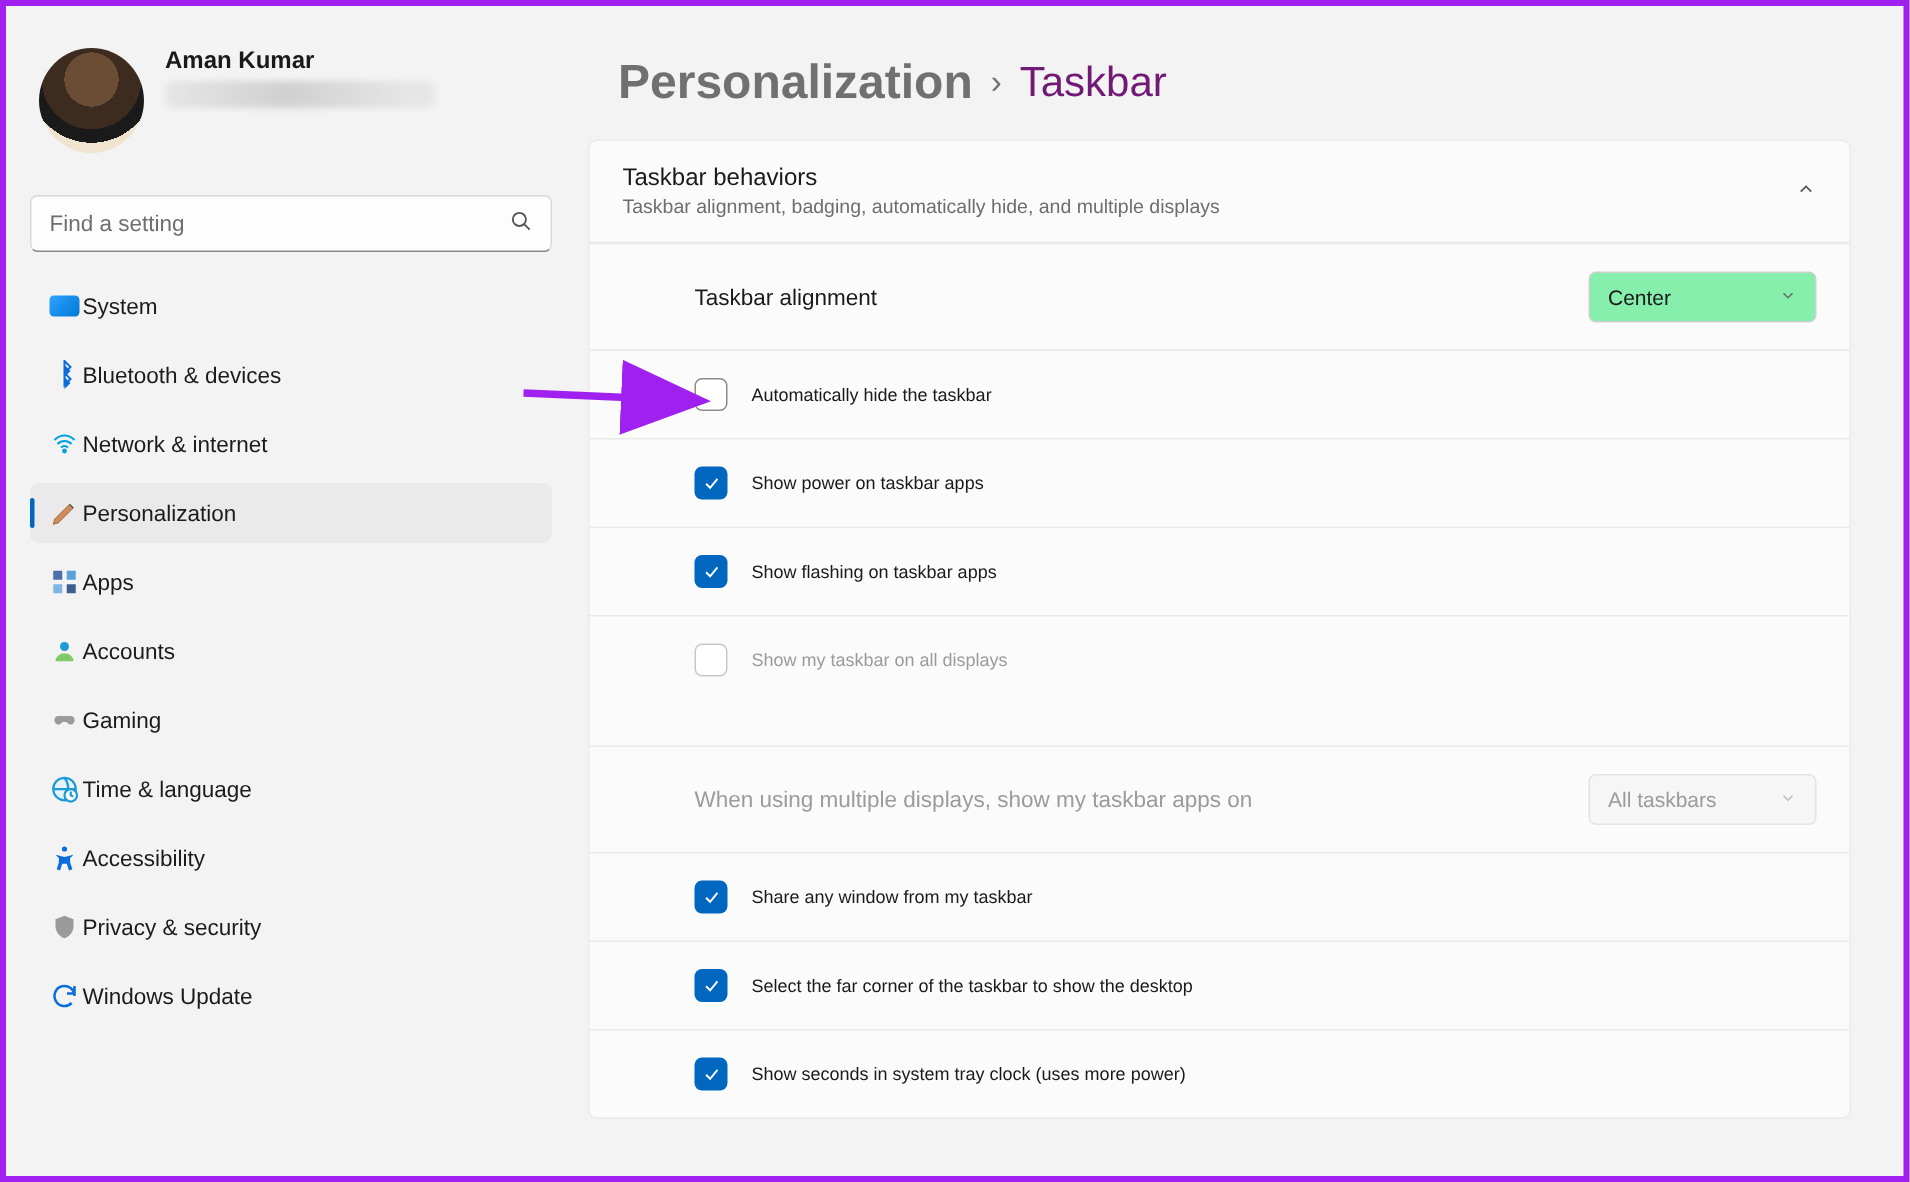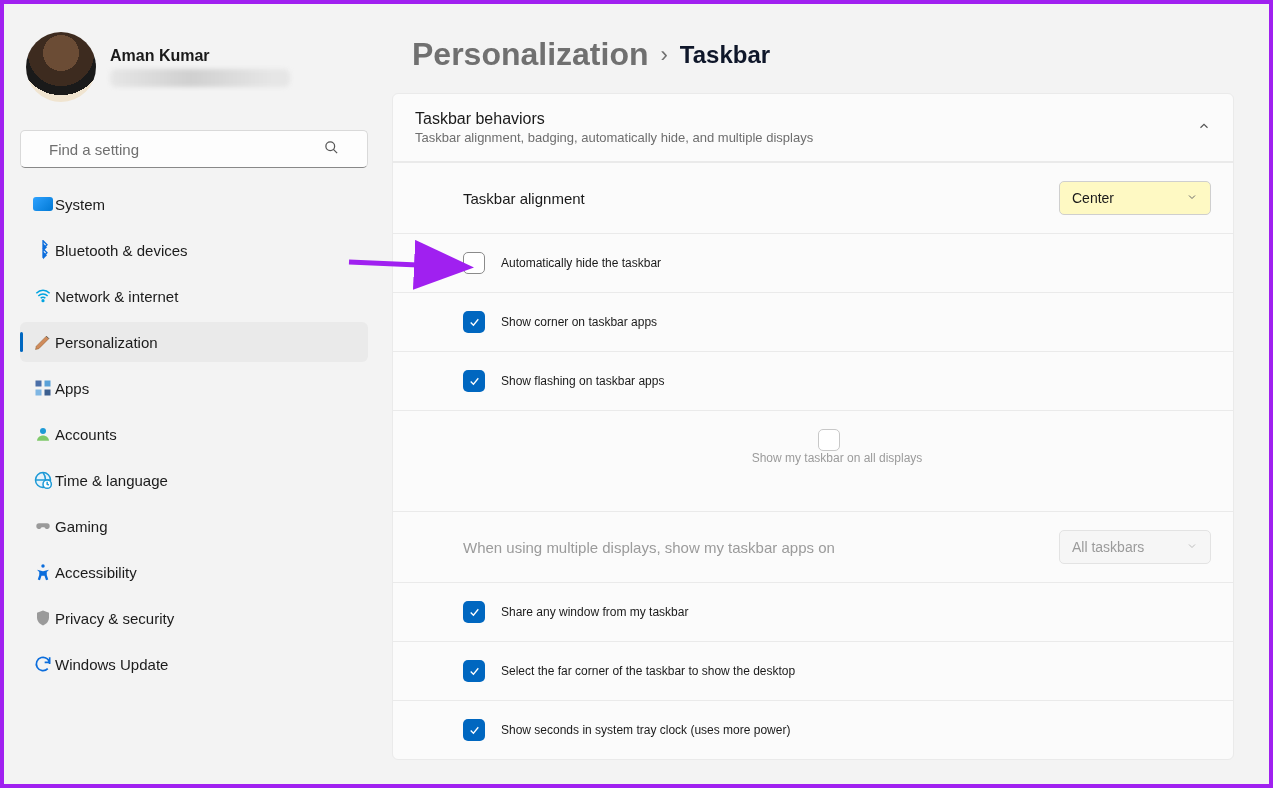--- a/index.html
+++ b/index.html
@@ -18,21 +18,21 @@
     height: 100%;
     position: relative;
   }
   .sidebar {
     width: 380px;
     padding: 18px 16px 18px 16px;
     position: relative;
   }
   .user-block {
     display: flex;
-    align-items: center;
+    align-items: flex-start;
     gap: 14px;
     padding: 10px 6px 18px 6px;
   }
   .avatar {
     width: 70px;
     height: 70px;
     border-radius: 50%;
     background: radial-gradient(circle at 50% 30%, #6b4c35 0 30%, #3d2b1f 30% 55%, #1a1a1a 55% 70%, #f0e4d0 70% 100%);
     flex-shrink: 0;
   }
@@ -47,21 +47,21 @@
   }
   .search-box {
     margin: 10px 0 14px 0;
     height: 38px;
     background: #fdfdfd;
     border: 1px solid #d9d9d9;
     border-bottom: 1.5px solid #888;
     border-radius: 5px;
     display: flex;
     align-items: center;
-    padding: 0 28px;
+    padding: 0 12px;
   }
   .search-box input {
     flex:1;
     border:none;
     outline:none;
     background:transparent;
     font-size:15px;
     color:#555;
   }
   .search-box input::placeholder { color:#6f6f6f; }
@@ -117,21 +117,21 @@
     position:relative;
   }
   .breadcrumb {
     display:flex;
     align-items:center;
     gap:12px;
     margin:0 0 20px 20px;
   }
   .breadcrumb .crumb-parent { font-size:32px; font-weight:600; color:#707070; }
   .breadcrumb .sep { font-size:22px; color:#707070; }
-  .breadcrumb .crumb-current { font-size:24px; font-weight:700; color:#0f172a; }
+  .breadcrumb .crumb-current { font-size:28px; font-weight:400; color:#701a75; }
 
   .card {
     background:#fbfbfb;
     border:1px solid #eaeaea;
     border-radius:6px;
     width:842px;
     overflow:hidden;
   }
   .card-header {
     display:flex;
@@ -146,21 +146,21 @@
   .chev { color:#555; font-size:14px; }
 
   .row {
     display:flex;
     align-items:center;
     padding:18px 22px 18px 70px;
     border-top:1px solid #eaeaea;
     font-size:12px;
     color:#1a1a1a;
   }
-  .row.disabled { color:#9b9b9b;flex-direction:column; }
+  .row.disabled { color:#9b9b9b; }
   .row .cb {
     width:22px; height:22px;
     border-radius:5px;
     margin-right:16px;
     display:flex; align-items:center; justify-content:center;
     flex-shrink:0;
   }
   .cb.unchecked { border:1.5px solid #8b8b8b; background:#fff; }
   .cb.unchecked.disabled { border:1.5px solid #c8c8c8; }
   .cb.checked { background:#0067c0; color:#fff; }
@@ -173,21 +173,21 @@
     padding:18px 22px 18px 70px;
     border-top:1px solid #eaeaea;
     font-size:15px;
     color:#1a1a1a;
   }
   .dropdown {
     height:34px;
     min-width:152px;
     border:1px solid #cfcfcf;
     border-radius:5px;
-    background:#fef9c3;
+    background:#86efac;
     display:flex;
     align-items:center;
     justify-content:space-between;
     padding:0 12px;
     font-size:14px;
     color:#1a1a1a;
     gap:18px;
     cursor:pointer;
   }
   .dropdown.disabled { color:#9b9b9b; border-color:#e3e3e3; background:#f6f6f6; cursor:default; }
@@ -289,37 +289,37 @@
       <div class="nav-item">
         <span class="nav-icon ico-acct">
           <svg width="18" height="18" viewBox="0 0 24 24" fill="#1e9ad6">
               <circle cx="12" cy="8" r="4"></circle>
               <path d="M4 21c0-4 4-7 8-7s8 3 8 7" fill="#7fc96a"></path>
             </svg>
         </span>
         <span>Accounts</span>
       </div>
       <div class="nav-item">
+        <span class="nav-icon ico-game">
+          <svg width="22" height="16" viewBox="0 0 24 24" fill="#9a9a9a">
+              <path d="M6 8h12a4 4 0 014 4v1a4 4 0 01-6 3l-2-2h-4l-2 2a4 4 0 01-6-3v-1a4 4 0 014-4z"></path>
+            </svg>
+        </span>
+        <span>Gaming</span>
+      </div>
+      <div class="nav-item">
         <span class="nav-icon ico-time">
           <svg width="20" height="20" viewBox="0 0 24 24" fill="none" stroke="#1e9ad6" stroke-width="1.8">
               <circle cx="12" cy="12" r="9" fill="#e6f3fb"></circle>
               <path d="M12 3a15 15 0 010 18M3 12h18"></path>
               <circle cx="17" cy="17" r="5" fill="#fff" stroke="#1e9ad6"></circle>
               <path d="M17 14v3l2 1" stroke="#1e9ad6"></path>
             </svg>
         </span>
         <span>Time &amp; language</span>
-      </div>
-      <div class="nav-item">
-        <span class="nav-icon ico-game">
-          <svg width="22" height="16" viewBox="0 0 24 24" fill="#9a9a9a">
-              <path d="M6 8h12a4 4 0 014 4v1a4 4 0 01-6 3l-2-2h-4l-2 2a4 4 0 01-6-3v-1a4 4 0 014-4z"></path>
-            </svg>
-        </span>
-        <span>Gaming</span>
       </div>
       <div class="nav-item">
         <span class="nav-icon ico-acc">
           <svg width="18" height="20" viewBox="0 0 24 24" fill="#0b6ddc">
               <circle cx="12" cy="4" r="2.3"></circle>
               <path d="M4 9l8 2 8-2-3 3v4l2 6-3 1-2-6h-4l-2 6-3-1 2-6v-4z"></path>
             </svg>
         </span>
         <span>Accessibility</span>
       </div>
@@ -378,21 +378,21 @@
         <span class="cb unchecked"></span>
         <span>Automatically hide the taskbar</span>
       </div>
 
       <div class="row">
         <span class="cb checked">
           <svg viewBox="0 0 24 24">
               <path d="M5 12l5 5 9-11"></path>
             </svg>
         </span>
-        <span>Show corner on taskbar apps</span>
+        <span>Show power on taskbar apps</span>
       </div>
 
       <div class="row">
         <span class="cb checked">
           <svg viewBox="0 0 24 24">
               <path d="M5 12l5 5 9-11"></path>
             </svg>
         </span>
         <span>Show flashing on taskbar apps</span>
       </div>

